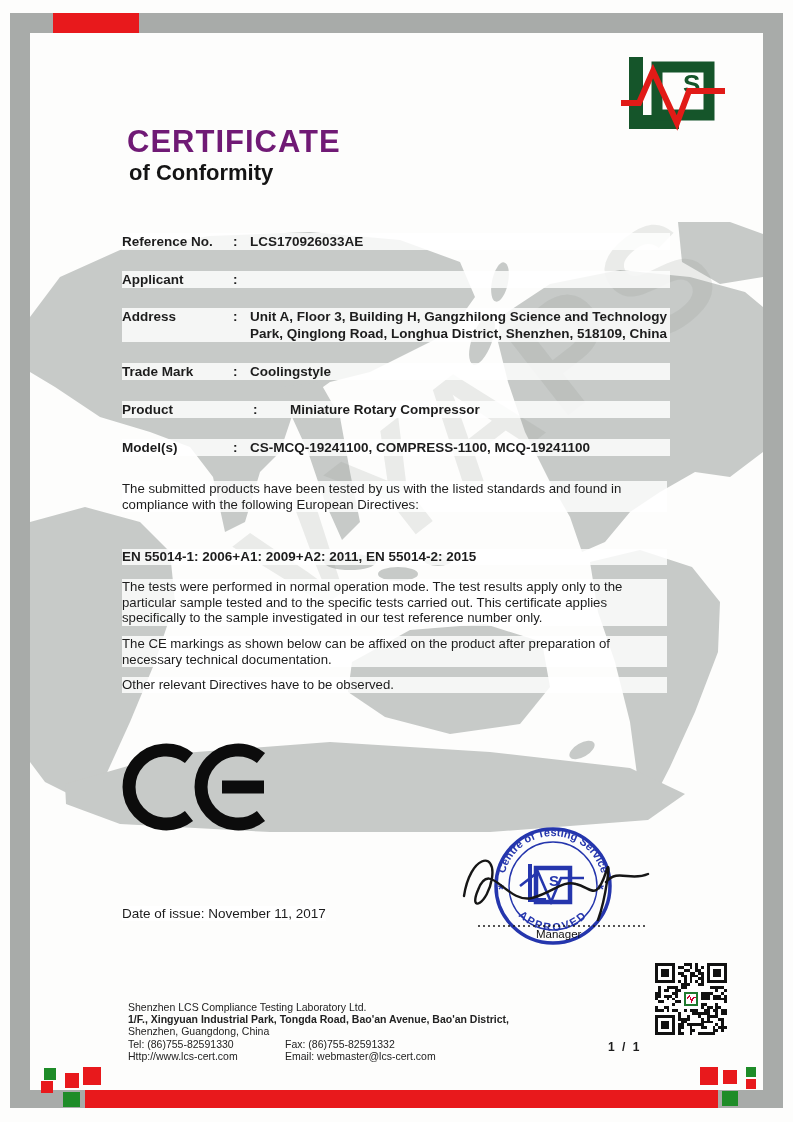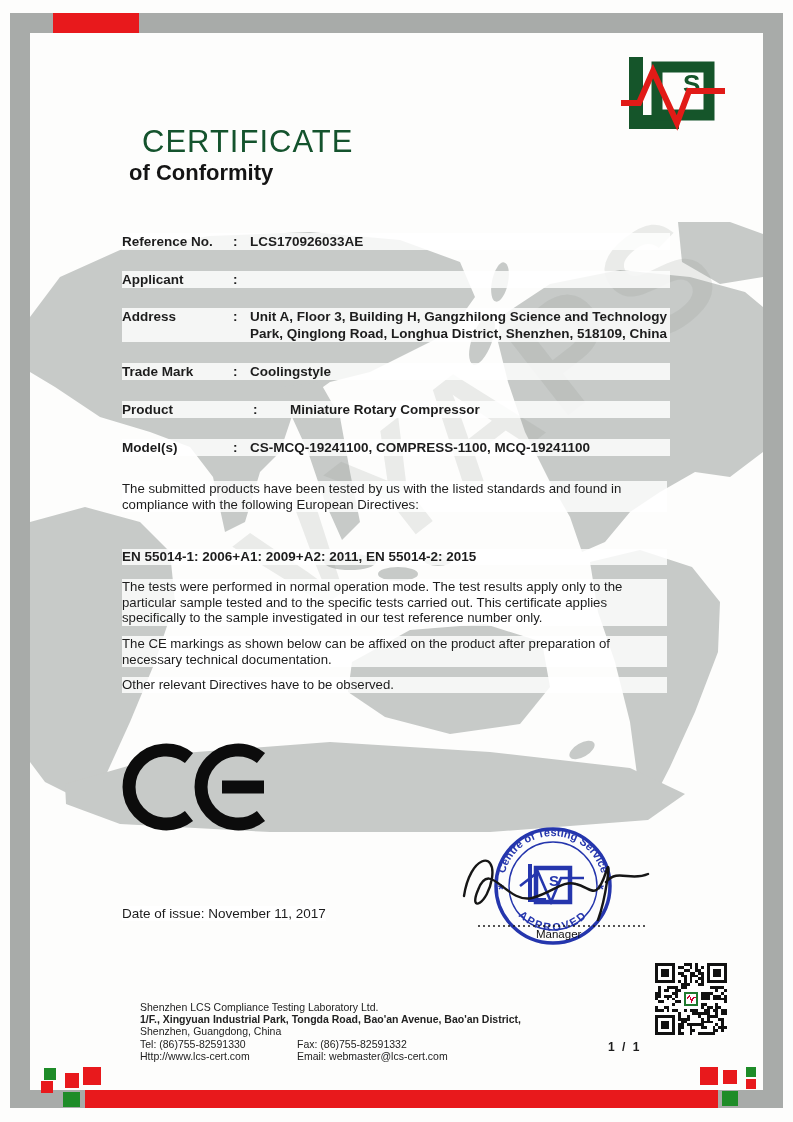--- a/index.html
+++ b/index.html
@@ -21,34 +21,34 @@
   .map { position:absolute; left:30px; top:222px; width:733px; height:610px; z-index:1; }
   .wm {
     position:absolute; left:210px; top:520px; z-index:2;
     font-size:150px; font-weight:bold; letter-spacing:14px;
     color:rgba(135,140,138,0.16); transform:rotate(-38deg); transform-origin:left top;
     white-space:nowrap; pointer-events:none;
   }
   
   .abs { position:absolute; z-index:3; }
   .band { background:rgba(255,255,255,0.82); }
-  .title { left:142px; top:124px; font-size:31px; font-weight:normal; letter-spacing:1px; color:#14532d; }
+  .title { left:127px; top:124px; font-size:31px; font-weight:bold; letter-spacing:1px; color:#701a75; }
   .subtitle { left:129px; top:160px; font-size:22px; font-weight:bold; color:#141414; }
   .field-row { left:122px; display:flex; width:548px; font-size:13.5px; font-weight:bold; line-height:17px; }
   .field-label { width:111px; flex:none; }
   .field-colon { width:17px; flex:none; }
   .field-value { flex:1; white-space:pre-line; }
   .para { left:122px; width:545px; font-size:13.2px; line-height:15.5px; white-space:pre-line; }
   .para-bold { font-weight:bold; font-size:13.5px; }
   .date-line { left:122px; top:906px; font-size:13.5px; font-weight:normal; }
   .ce-svg { position:absolute; left:121px; top:740px; z-index:3; }
   .logo-svg { position:absolute; left:621px; top:57px; width:108px; height:86px; z-index:3; }
   .stamp-svg { position:absolute; left:448px; top:810px; z-index:4; }
   
-  .footer { left:140px; top:1001px; font-size:10.5px; line-height:12.2px; color:#222; }
+  .footer { left:128px; top:1001px; font-size:10.5px; line-height:12.2px; color:#222; }
   .footer .b { font-weight:bold; }
   .footer-cols { display:flex; }
   .footer-cols span:first-child { width:157px; flex:none; }
   .page-num { left:608px; top:1040px; font-size:12px; font-weight:bold; letter-spacing:2px; }
   .qr { position:absolute; left:655px; top:963px; width:72px; height:72px; z-index:3; }
 </style>
 </head>
 <body>
 
 <div class="canvas">

